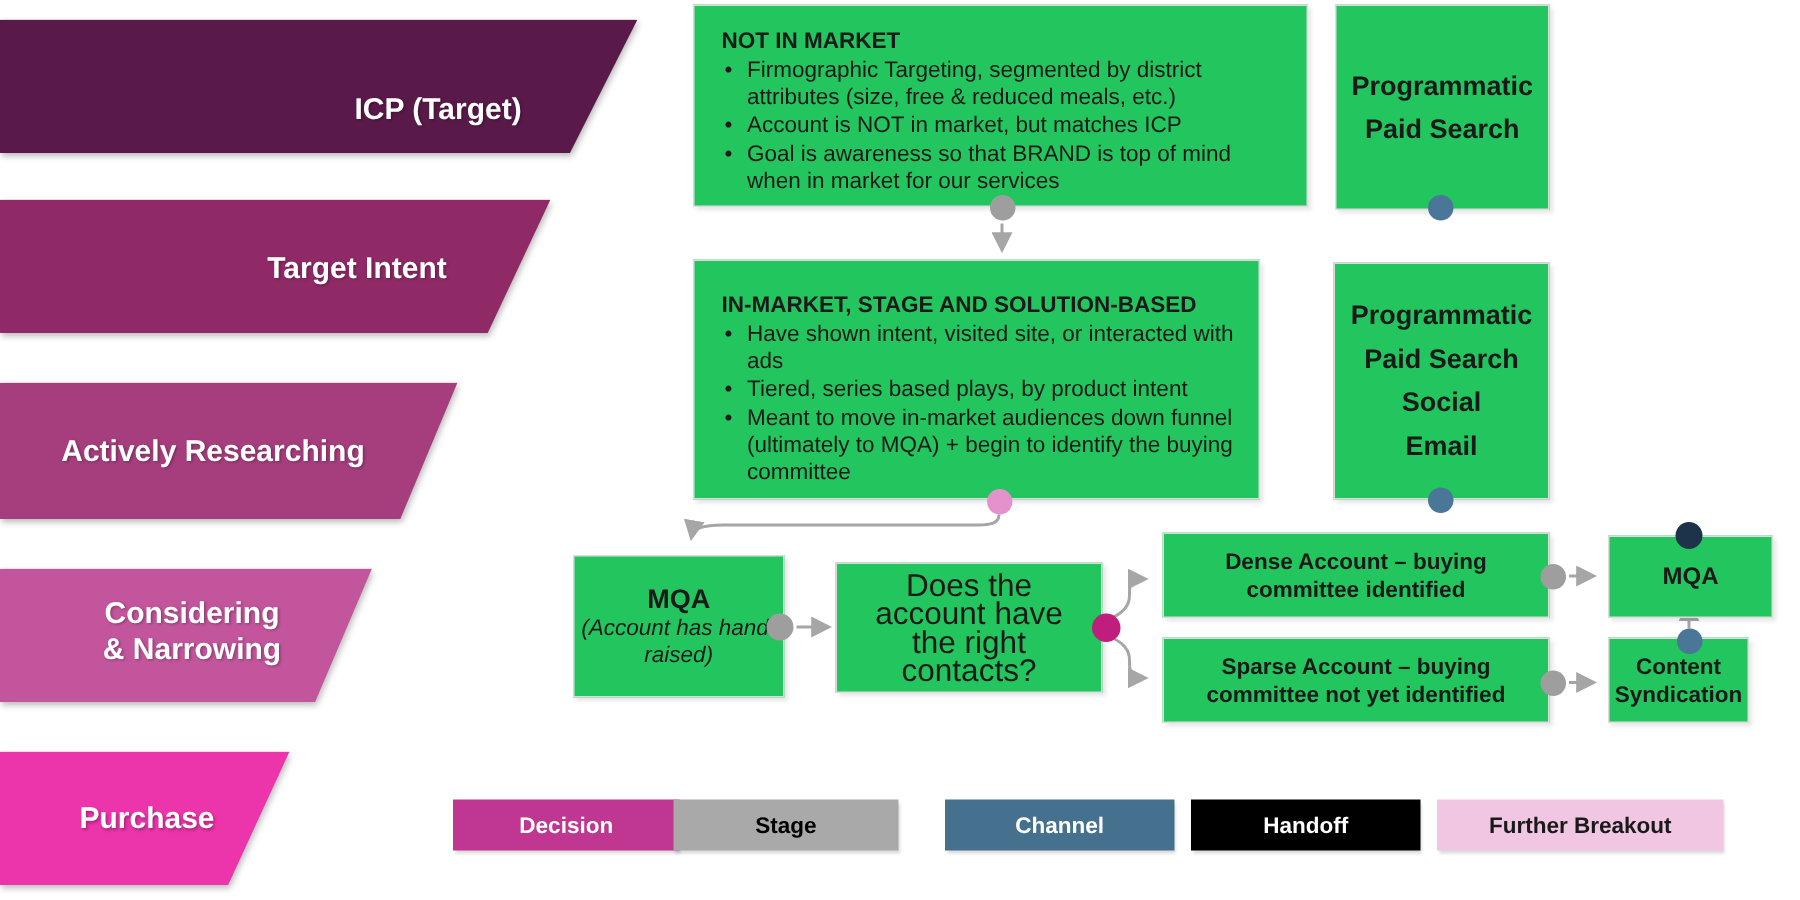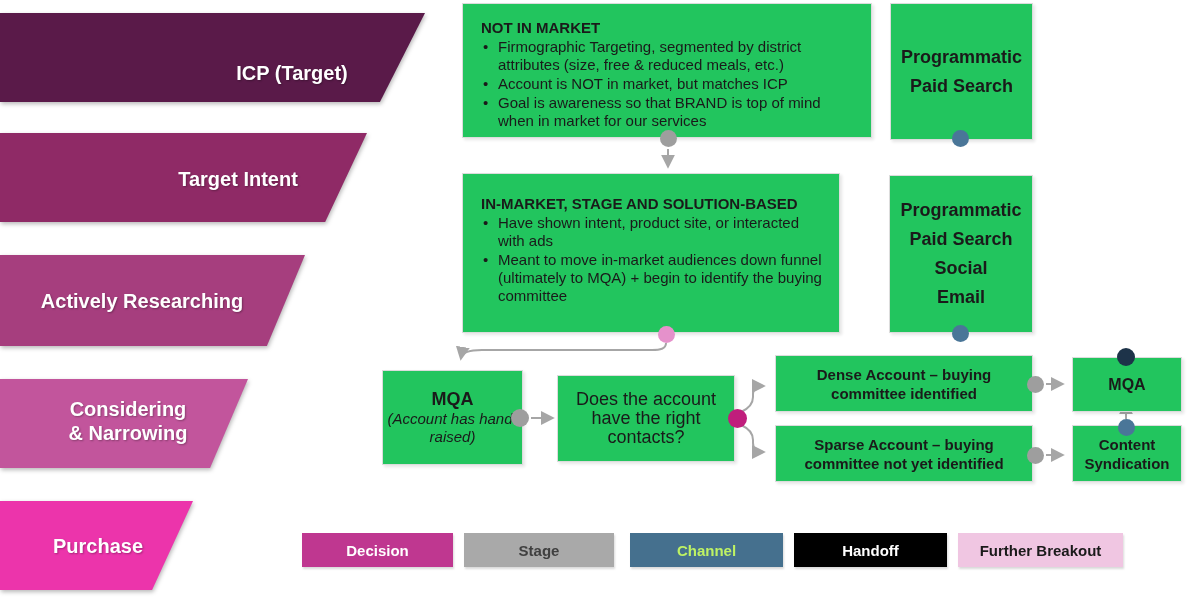--- a/index.html
+++ b/index.html
@@ -50,32 +50,32 @@
   }
   #box-not-in-market { left:462px; top:3px;   width:410px; height:135px; padding:14px 16px 0 18px; }
   #box-chan-top      { left:890px; top:3px;   width:143px; height:137px; }
   #box-in-market     { left:462px; top:173px; width:378px; height:160px; padding:20px 14px 0 18px; }
   #box-chan-mid      { left:889px; top:175px; width:144px; height:158px; }
   #box-mqa-left      { left:382px; top:370px; width:141px; height:95px; }
   #box-question      { left:557px; top:375px; width:178px; height:87px; }
   #box-dense         { left:775px; top:355px; width:258px; height:57px; }
   #box-sparse        { left:775px; top:425px; width:258px; height:57px; }
   #box-mqa-small     { left:1072px; top:357px; width:110px; height:55px; }
-  #box-content-synd  { left:1072px; top:425px; width:110px; height:57px; }
+  #box-content-synd  { left:1072px; top:425px; width:94px; height:57px; }
 
   .fbox h3 { margin:0; font-size:15px; line-height:19px; font-weight:bold; }
   .fbox ul { margin:1px 0 0 0; padding:0; list-style:none; font-size:15px; line-height:18px; }
   .fbox li { position:relative; padding-left:17px; margin-top:1px; }
   .fbox li::before { content:"\2022"; position:absolute; left:2px; }
 
   .center-col { display:flex; flex-direction:column; align-items:center; justify-content:center; text-align:center; }
   .chan-line { font-weight:bold; font-size:18px; line-height:29px; }
   .mqa-title { font-weight:bold; font-size:18px; line-height:21px; }
   .mqa-sub   { font-style:italic; font-size:15px; line-height:18px; }
-  .question-text { font-size:18px; line-height:19px; padding:0 10px; }
+  .question-text { font-size:21px; line-height:19px; padding:0 10px; }
   .hand-title { font-weight:bold; font-size:16px; }
   .bold-15 { font-weight:bold; font-size:15px; line-height:19px; }
 
   
   .dot { position:absolute; border-radius:50%; }
   #dot-stage-1   { left:660px;  top:130px; width:17px; height:17px; background:var(--stage-dot); }
   #dot-breakout  { left:658px;  top:326px; width:17px; height:17px; background:var(--breakout-dot); }
   #dot-chan-1    { left:952px;  top:130px; width:17px; height:17px; background:var(--channel-dot); }
   #dot-chan-2    { left:952px;  top:325px; width:17px; height:17px; background:var(--channel-dot); }
   #dot-stage-mqa { left:511px;  top:409px; width:18px; height:18px; background:var(--stage-dot); }
@@ -88,24 +88,24 @@
   
   #arrows { position:absolute; left:0; top:0; pointer-events:none; }
 
   
   .legend-box {
     position:absolute; top:533px; height:34px;
     display:flex; align-items:center; justify-content:center;
     font-weight:bold; font-size:15px; box-shadow:1px 2px 2px rgba(0,0,0,0.15);
   }
   #legend-decision { left:302px; width:151px; background:var(--decision); color:#ffffff; }
-  #legend-stage    { left:464px; width:150px; background:var(--stage-gray); color:#404040;justify-content:center; }
-  #legend-channel  { left:630px; width:153px; background:var(--channel); color:#bef264; }
+  #legend-stage    { left:449px; width:150px; background:var(--stage-gray); color:#000000;justify-content:center; }
+  #legend-channel  { left:630px; width:153px; background:var(--channel); color:#ffffff; }
   #legend-handoff  { left:794px; width:153px; background:var(--handoff); color:#ffffff; }
-  #legend-breakout { left:958px; width:165px; background:var(--breakout); color:#1a1a1a; }
+  #legend-breakout { left:958px; width:191px; background:var(--breakout); color:#1a1a1a; }
 </style>
 </head>
 <body>
 
 <div id="canvas">
 
   <div class="stage-wrap w1">
       <div class="stage-shape p1"></div>
     </div>
   <div class="stage-wrap w2">
@@ -158,21 +158,22 @@
   </div>
 
   <div class="fbox center-col" id="box-chan-top">
     <div class="chan-line">Programmatic</div>
     <div class="chan-line">Paid Search</div>
   </div>
 
   <div class="fbox" id="box-in-market">
     <h3>IN-MARKET, STAGE AND SOLUTION-BASED</h3>
     <ul>
-      <li>Have shown intent, product site, or interacted with ads</li>
+      <li>Have shown intent, visited site, or interacted with ads</li>
+      <li>Tiered, series based plays, by product intent</li>
       <li>Meant to move in-market audiences down funnel (ultimately to MQA) + begin to identify the buying committee</li>
     </ul>
   </div>
 
   <div class="fbox center-col" id="box-chan-mid">
     <div class="chan-line">Programmatic</div>
     <div class="chan-line">Paid Search</div>
     <div class="chan-line">Social</div>
     <div class="chan-line">Email</div>
   </div>

